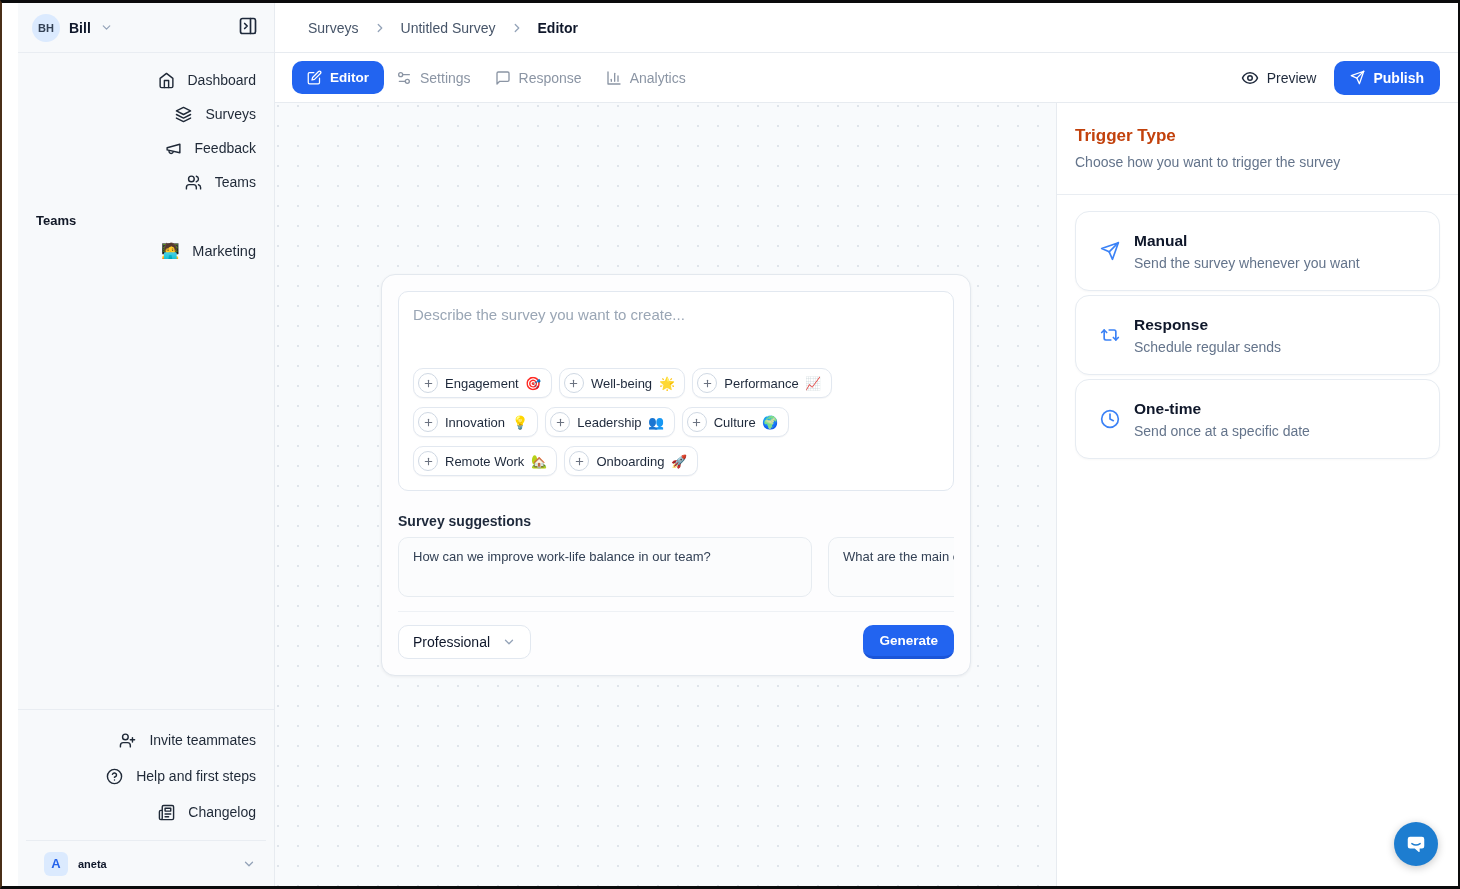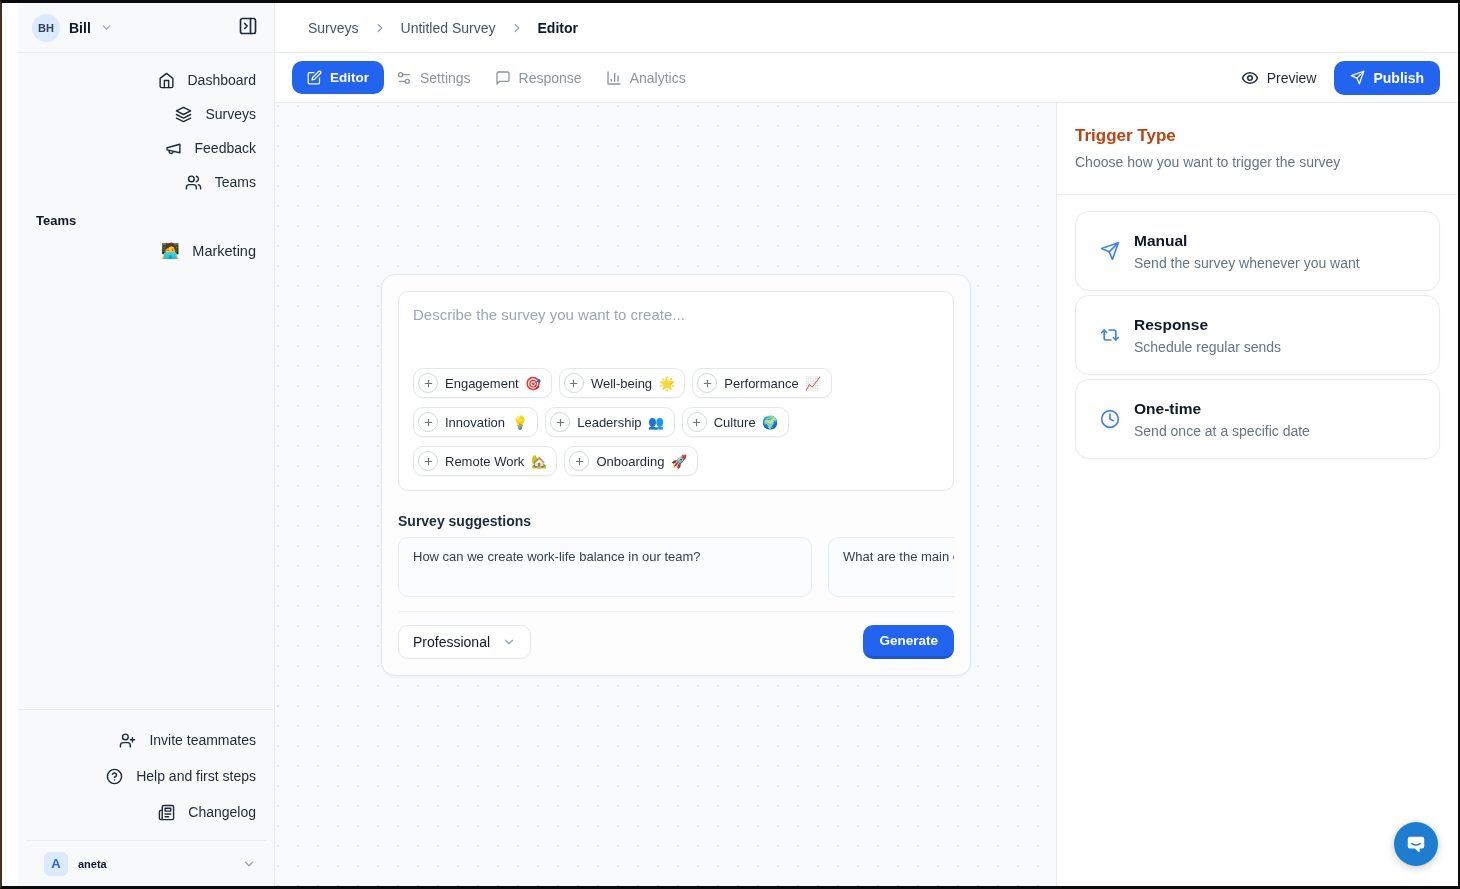--- a/index.html
+++ b/index.html
@@ -459,21 +459,21 @@
                     </svg>
                   </span>
                 <span>Onboarding</span>
                 <span class="chip-emoji">🚀</span>
               </button>
             </div>
           </div>
 
           <div class="sugg-title">Survey suggestions</div>
           <div class="sugg-row">
-            <div class="sugg-card">How can we create work-life balance in our team?</div>
+            <div class="sugg-card">How can we improve work-life balance in our team?</div>
             <div class="sugg-card">What are the main ob</div>
           </div>
 
           <div class="composer-footer">
             <button class="tone-select">
               <span>Professional</span>
               <span class="chev">
                 <svg width="14" height="14" viewBox="0 0 24 24" fill="none" stroke="currentColor" stroke-width="2.2" stroke-linecap="round" stroke-linejoin="round">
                     <polyline points="6 9 12 15 18 9"></polyline>
                   </svg>

